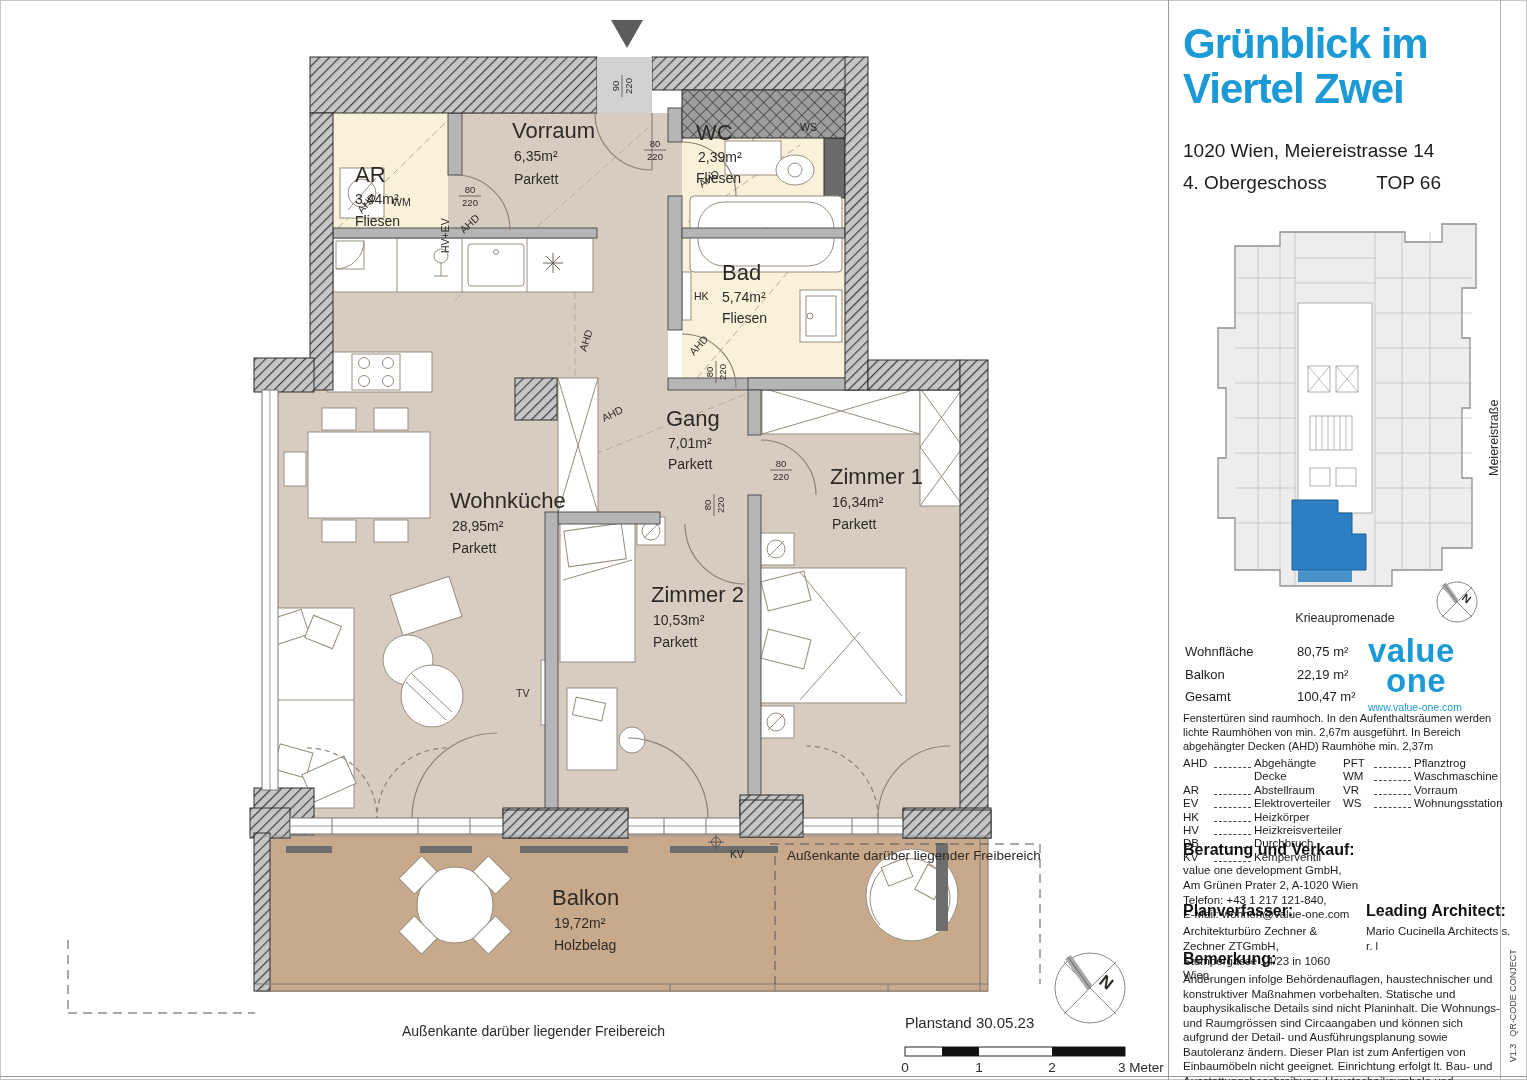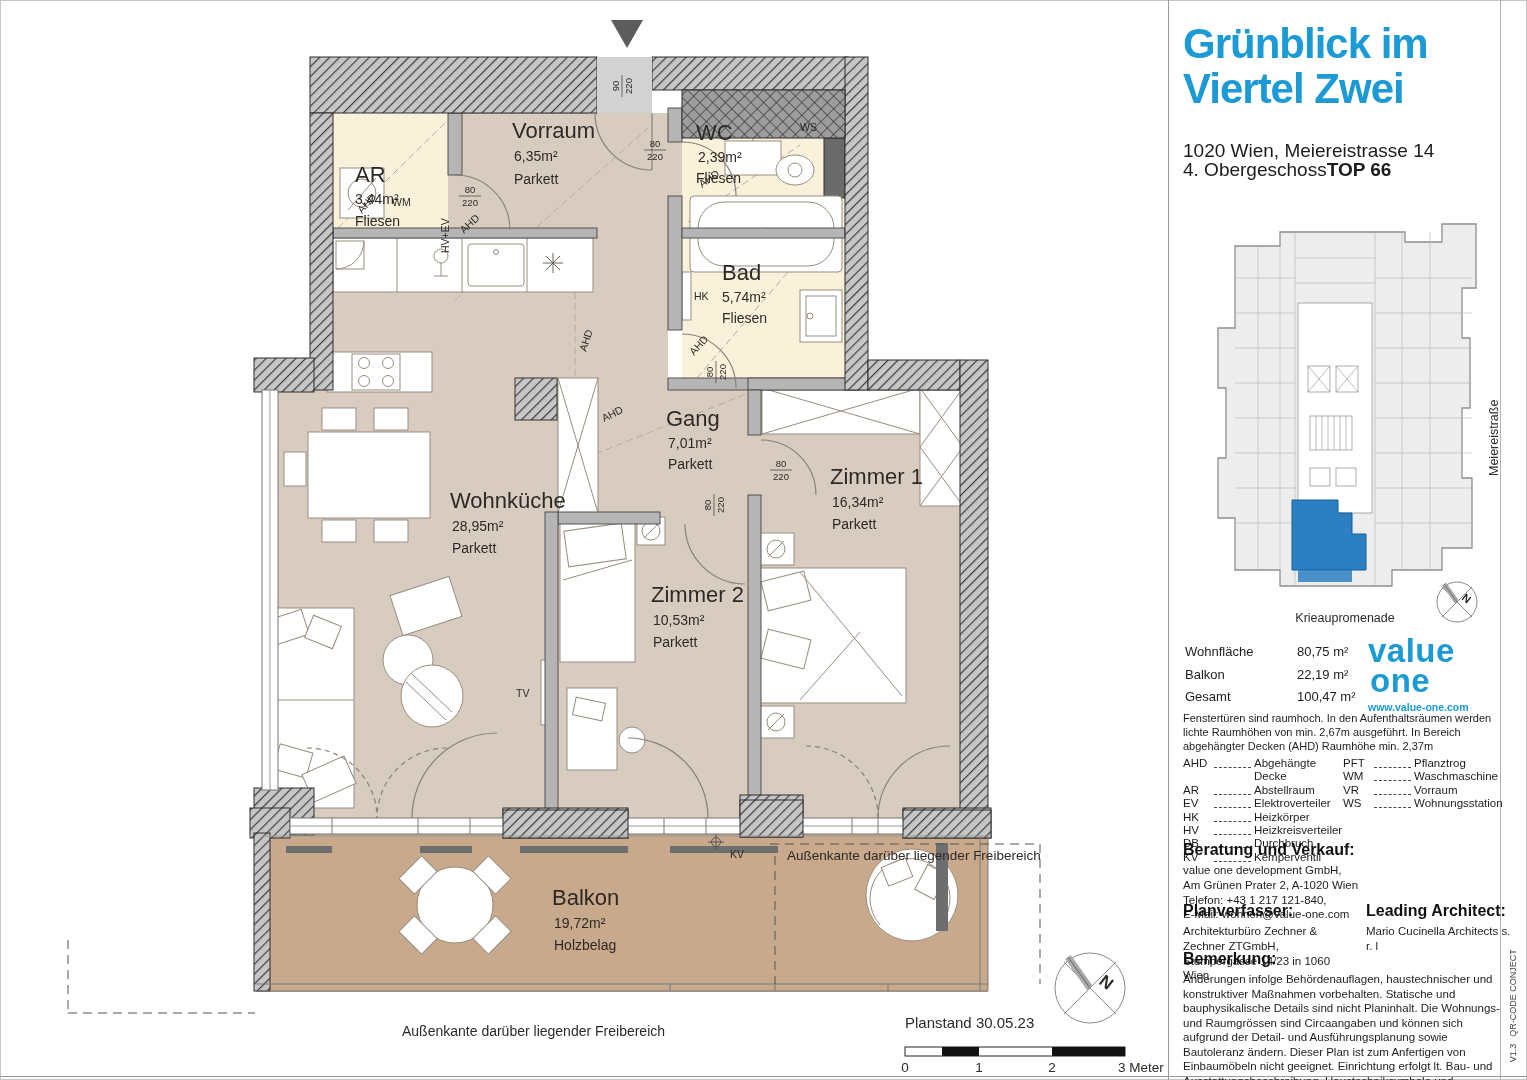--- a/index.html
+++ b/index.html
@@ -6,30 +6,30 @@
   body{width:1527px;height:1080px;position:relative;background:#fff;
        font-family:"Liberation Sans",sans-serif;color:#222;overflow:hidden}
   .abs{position:absolute}
   .frame{position:absolute;inset:0;border:1px solid #c6c6c6;pointer-events:none}
   .vline{position:absolute;top:0;width:1px;height:1080px;background:#9a9a9a}
   .hline{position:absolute;left:0;width:1527px;height:1px;background:#9a9a9a}
   
   .title{left:1183px;top:22px;width:330px;font-size:42px;font-weight:bold;
          color:#1b9ad6;line-height:1.06;letter-spacing:-1px}
   .addr{left:1183px;top:140px;font-size:19px;color:#1c1c1c}
-  .floorrow{left:1183px;top:159px;width:258px;display:flex;justify-content:flex-start;
+  .floorrow{left:1183px;top:172px;width:258px;display:flex;justify-content:space-between;
             font-size:19px;color:#1c1c1c}
-  .floorrow .top{font-weight:bold}
+  .floorrow .top{font-weight:normal}
   .areas{left:1185px;top:641px;width:210px;font-size:13px;color:#1c1c1c}
   .arow{display:flex;line-height:22.5px}
   .alabel{width:112px}
   .logo{left:1368px;top:636px;width:140px;color:#1b9ad6}
   .logo .w1,.logo .w2{font-size:33px;font-weight:bold;line-height:.92;letter-spacing:.5px}
-  .logo .w2{margin-left:2px}
-  .logo .url{font-size:10.5px;font-weight:bold;margin-top:4px}
+  .logo .w2{margin-left:18px}
+  .logo .url{font-size:10.5px;font-weight:normal;margin-top:4px}
   .note{left:1183px;top:711px;width:320px;font-size:11px;line-height:1.28;color:#1d1d1d}
   .legend{left:1183px;top:757px;width:330px;display:flex;color:#1d1d1d}
   .lcol1{width:160px}.lcol2{width:170px}
   .lr{display:flex;align-items:flex-start;font-size:11.5px;line-height:13.4px}
   .ab{width:31px;flex:none}
   .ld{flex:none;width:37px;height:10px;border-bottom:1.2px dashed #4a4a4a;margin-right:3px}
   .tm{flex:1}
   .blockh{font-size:16px;font-weight:bold;color:#111;margin-bottom:3px}
   .contact{left:1183px;top:840px;width:320px;font-size:11.5px;line-height:1.27;color:#1d1d1d}
   .pl{left:1183px;top:901px;width:175px;font-size:11.5px;line-height:1.27;color:#1d1d1d}

